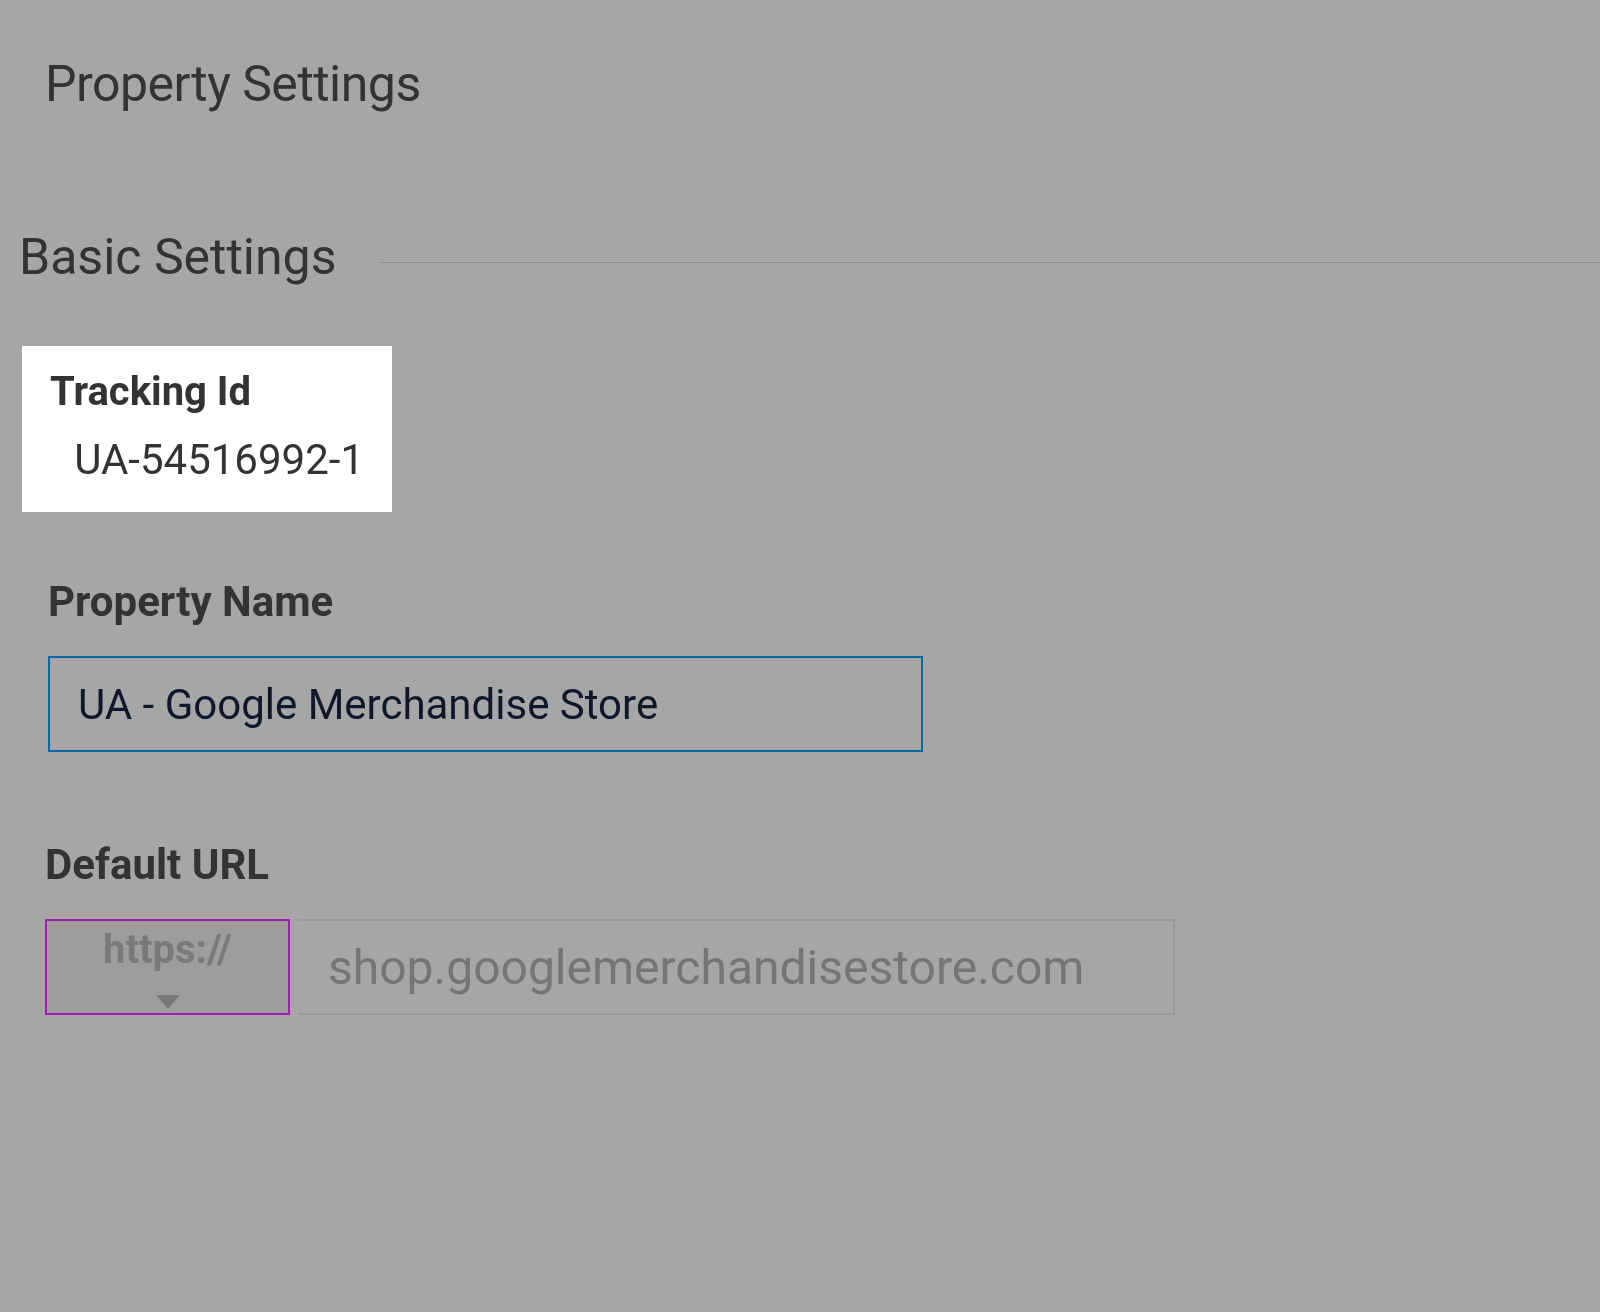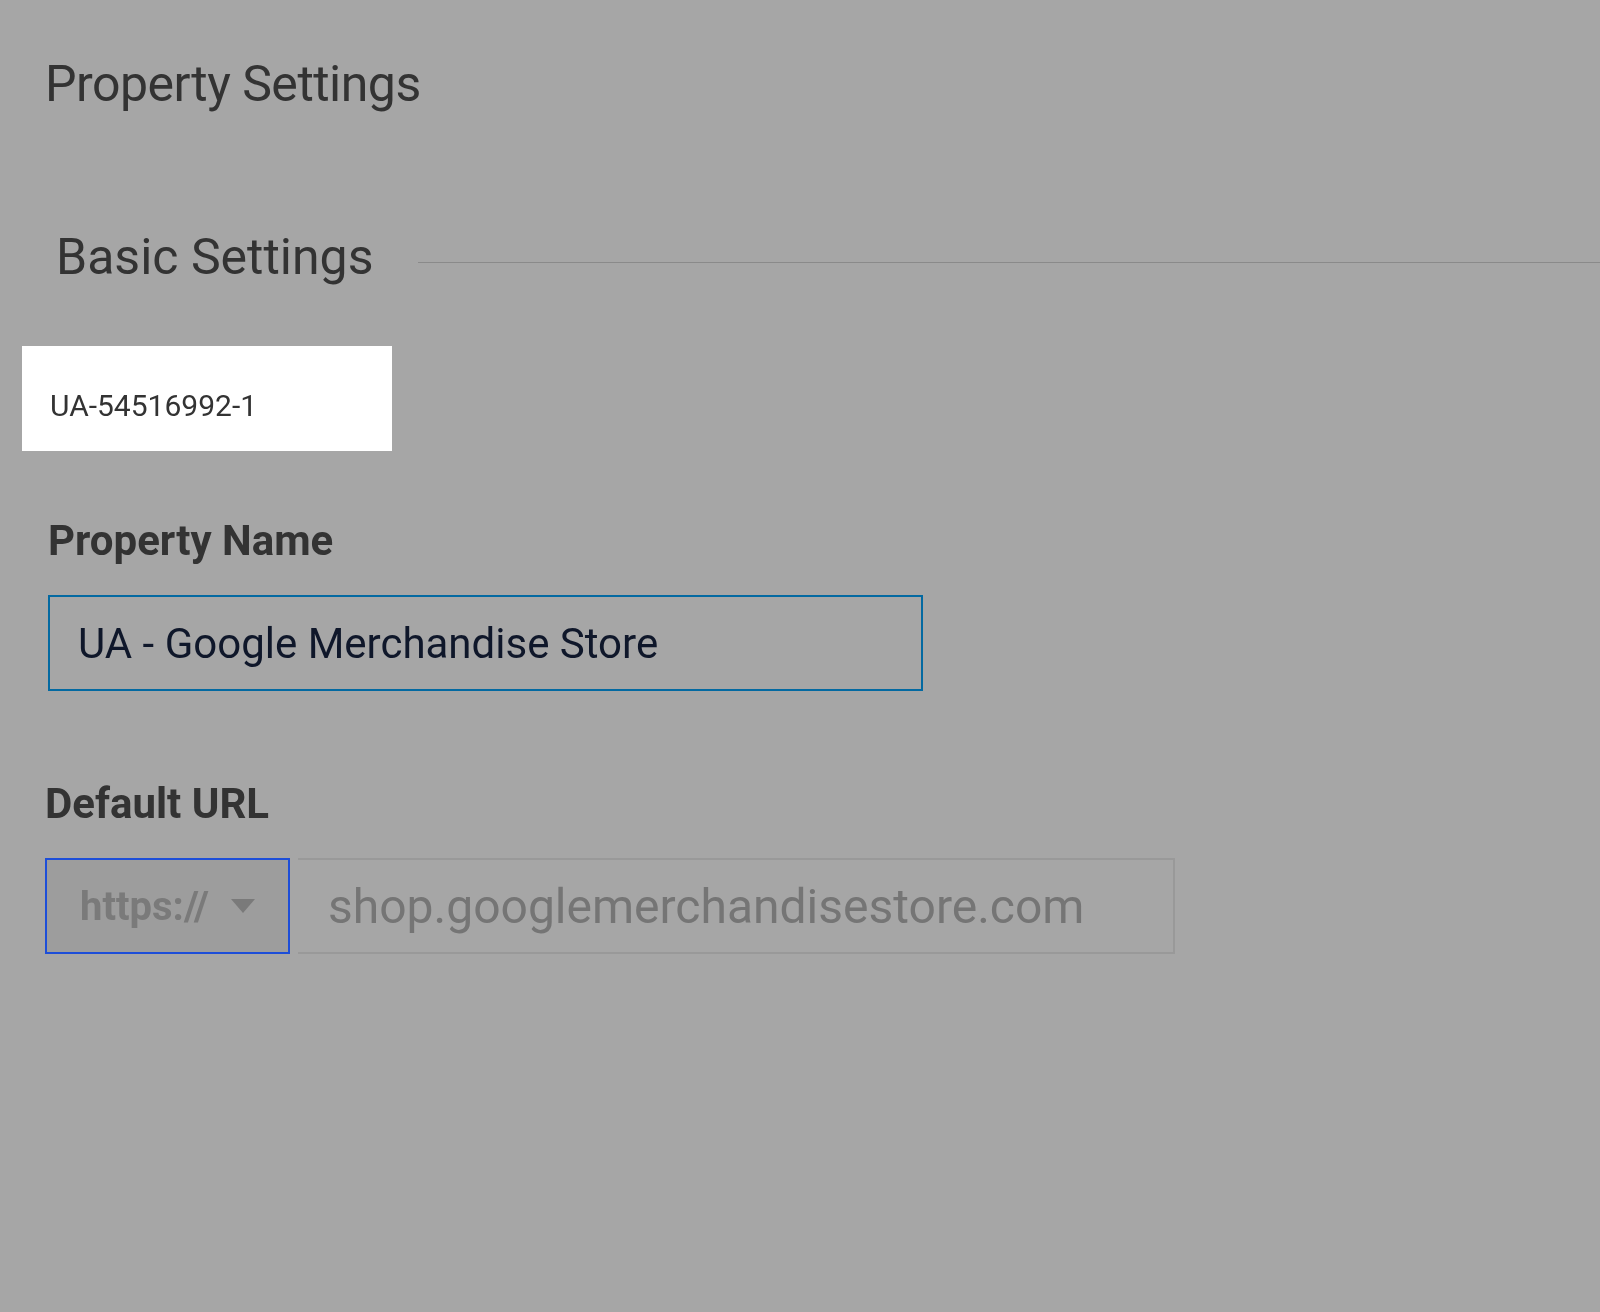--- a/index.html
+++ b/index.html
@@ -19,21 +19,21 @@
       font-size: 50px;
       font-weight: 400;
       color: #333333;
       padding: 55px 0 0 45px;
       letter-spacing: -0.5px;
     }
     .section-header {
       display: flex;
       align-items: center;
       margin-top: 115px;
-      padding-left: 56px;
+      padding-left: 19px;
     }
     .section-header-text {
       font-size: 50px;
       font-weight: 400;
       color: #333333;
       padding-right: 45px;
     }
     .section-header-line {
       flex: 1;
       height: 1px;
@@ -46,24 +46,25 @@
       margin-left: 22px;
       padding: 22px 28px 28px 28px;
       width: 370px;
     }
     .field-label {
       font-size: 40px;
       font-weight: 700;
       color: #333333;
     }
     .field-value {
-      font-size: 30px;
+      font-size: 42px;
       font-weight: 400;
       color: #333333;
       margin-top: 20px;
+      text-align: right;
     }
     .field-group {
       margin-top: 65px;
       padding-left: 48px;
     }
     .field-group-label {
       font-size: 42px;
       font-weight: 700;
       color: #333333;
       margin-bottom: 30px;
@@ -83,27 +84,28 @@
       margin-top: 88px;
       padding-left: 45px;
     }
     .url-row {
       display: flex;
       gap: 0;
     }
     .protocol-select {
       width: 245px;
       height: 96px;
-      border: 2px solid #1d4ed8;
+      border: 2px solid #a21caf;
       background: #9d9d9d;
       display: flex;
       align-items: center;
       justify-content: center;
       gap: 22px;
       cursor: pointer;
+      flex-direction: column;
     }
     .protocol-text {
       font-size: 40px;
       font-weight: 700;
       color: #7a7a7a;
     }
     .dropdown-triangle {
       width: 0;
       height: 0;
       border-left: 12px solid transparent;
@@ -128,20 +130,21 @@
 <body>
 
 <h1 class="page-title">Property Settings</h1>
 
 <div class="section-header">
   <span class="section-header-text">Basic Settings</span>
   <div class="section-header-line"></div>
 </div>
 
 <div class="highlight-box">
+  <div class="field-label">Tracking Id</div>
   <div class="field-value">UA-54516992-1</div>
 </div>
 
 <div class="field-group">
   <div class="field-group-label">Property Name</div>
   <input type="text" class="text-input" value="UA - Google Merchandise Store" style="">
 </div>
 
 <div class="url-group">
   <div class="field-group-label">Default URL</div>

